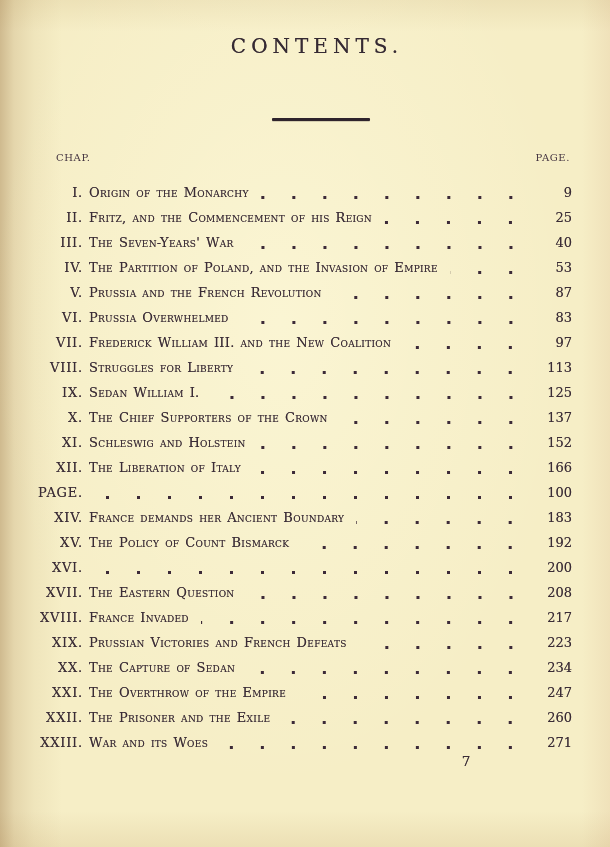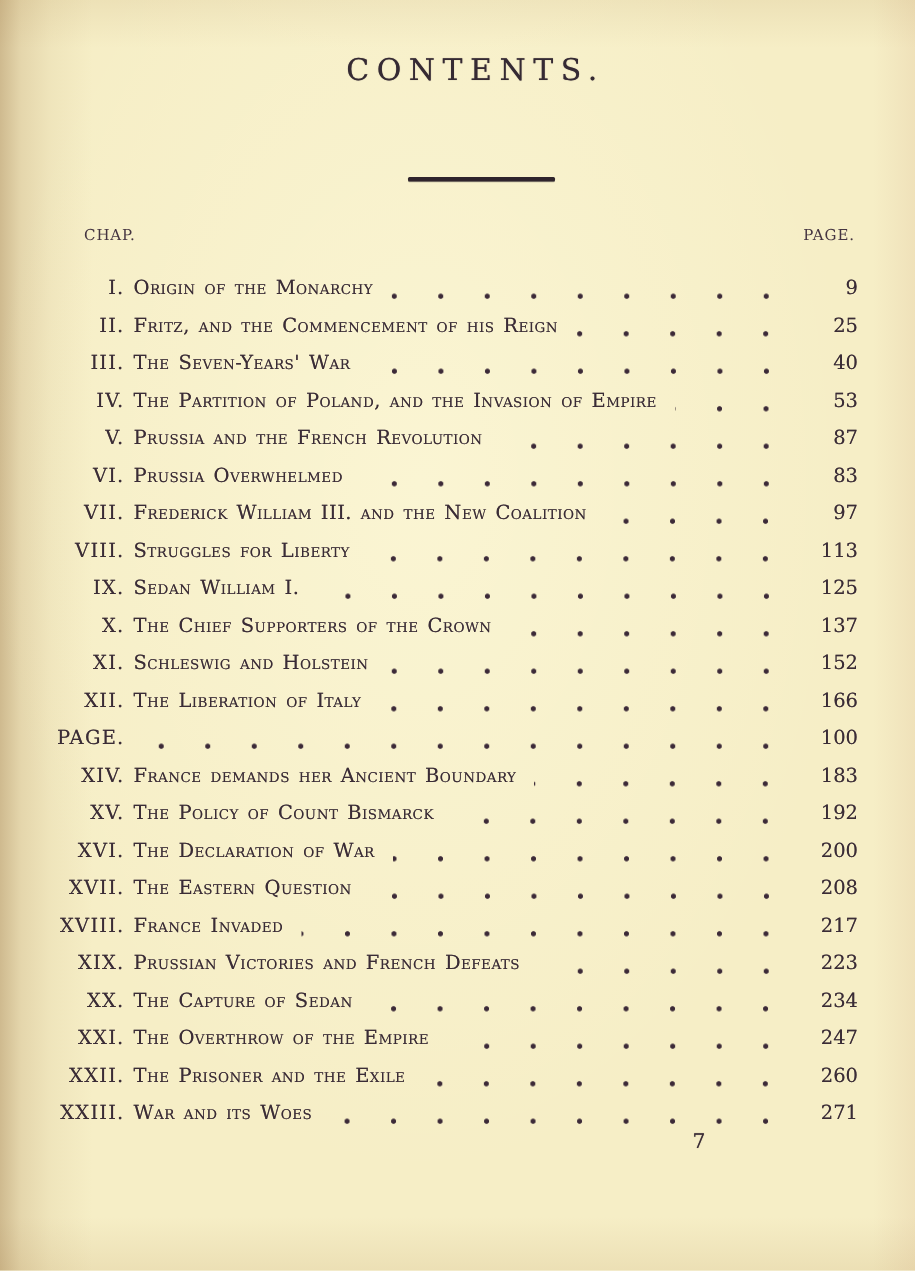--- a/index.html
+++ b/index.html
@@ -160,21 +160,20 @@
       <span class="pnum">183</span>
     </div>
     <div class="row">
       <span class="num">XV.</span>
       <span class="rtitle">The Policy of Count Bismarck</span>
       <span class="leader"></span>
       <span class="pnum">192</span>
     </div>
     <div class="row">
       <span class="num">XVI.</span>
-      <span class="rtitle">The Declaration of War</span>
       <span class="leader"></span>
       <span class="pnum">200</span>
     </div>
     <div class="row">
       <span class="num">XVII.</span>
       <span class="rtitle">The Eastern Question</span>
       <span class="leader"></span>
       <span class="pnum">208</span>
     </div>
     <div class="row">

